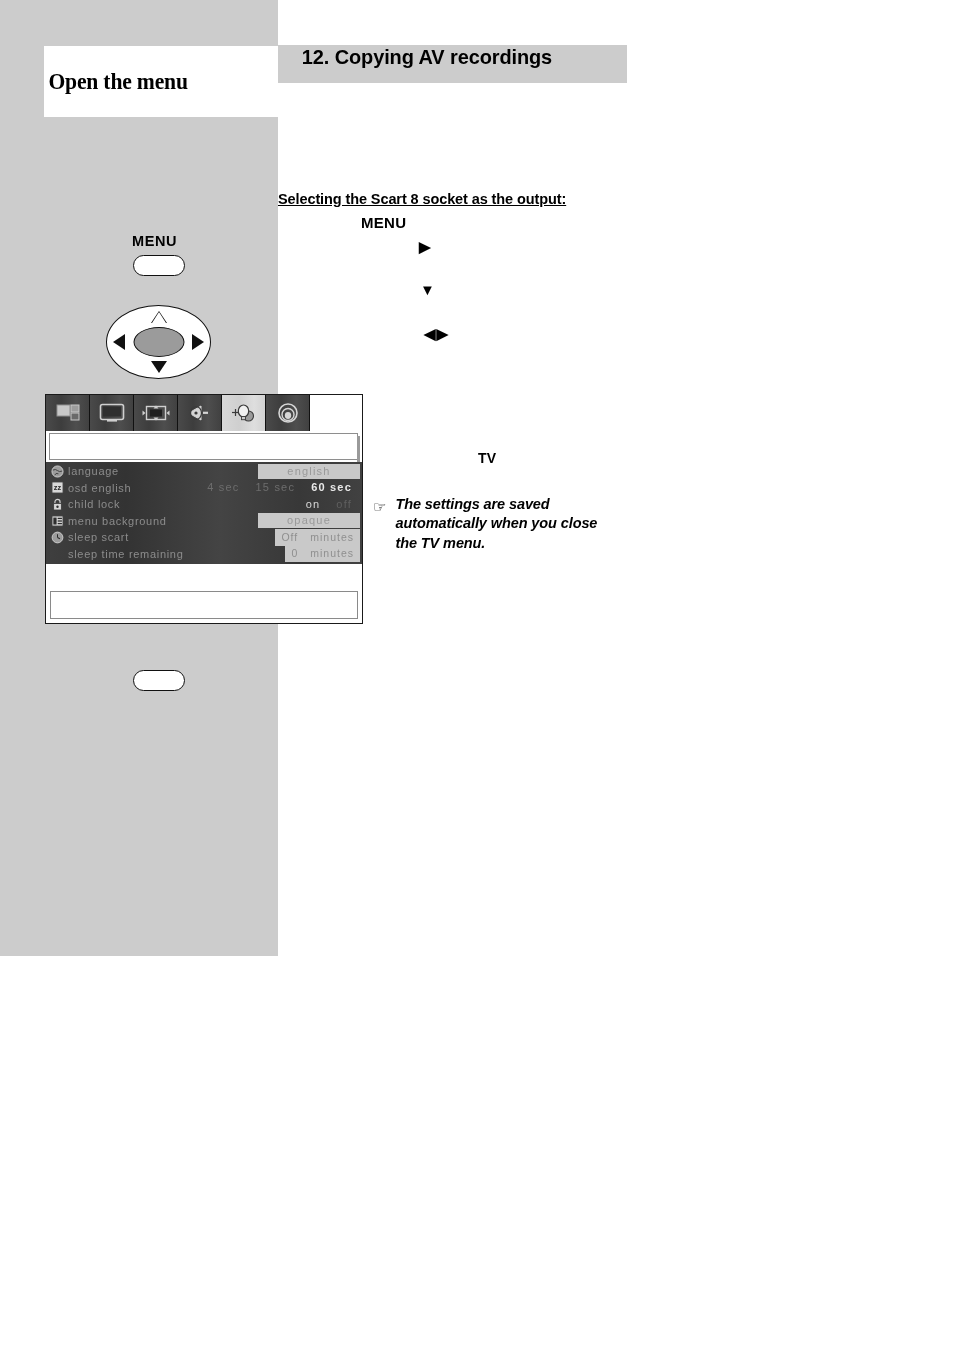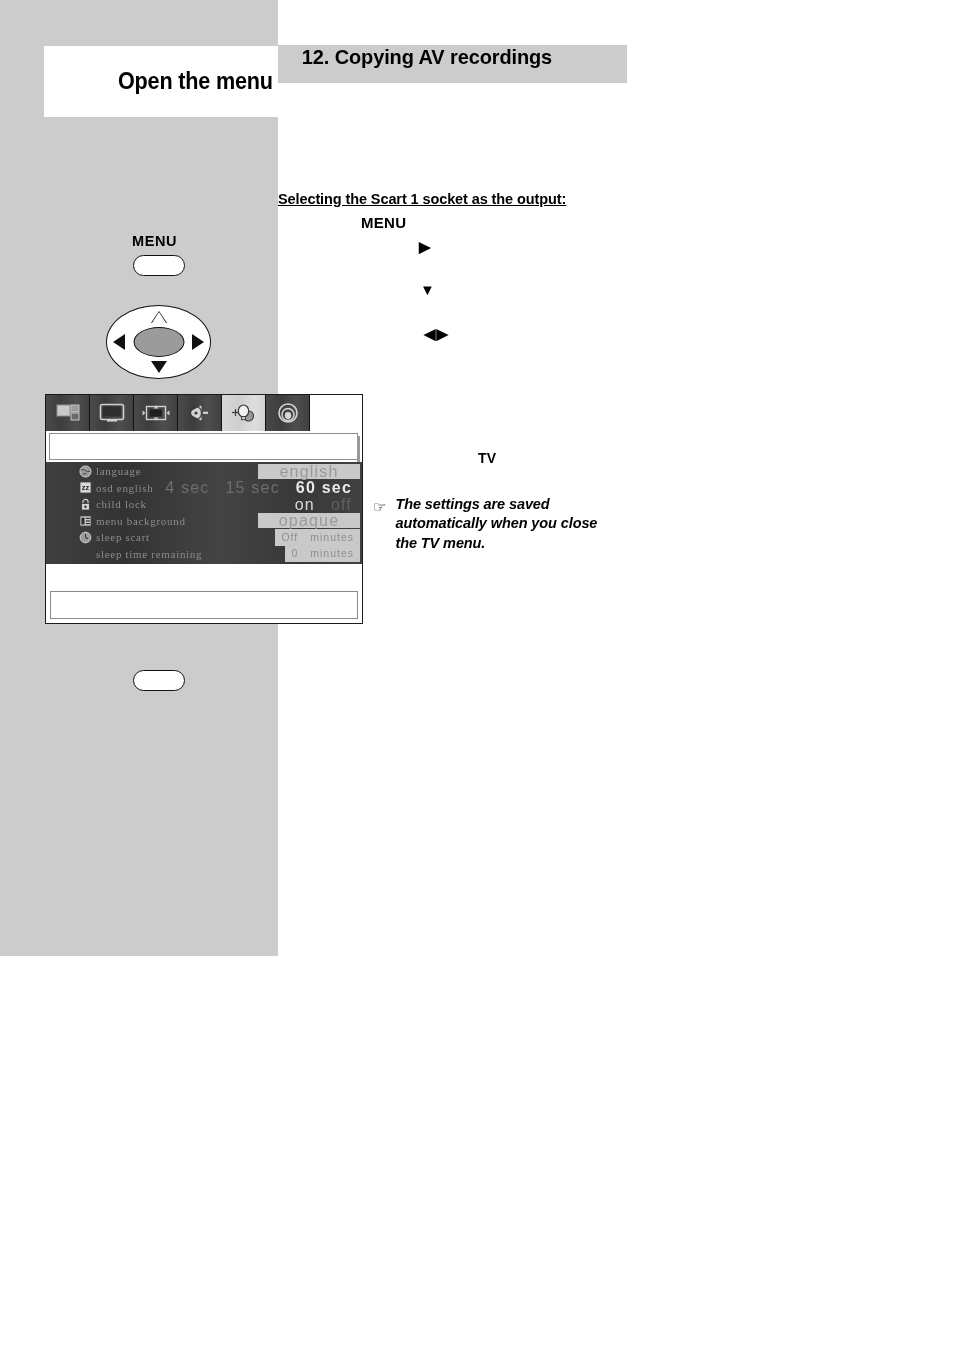--- a/index.html
+++ b/index.html
@@ -27,21 +27,22 @@
 
   .section-title-box {
     position: absolute;
     left: 44px;
     top: 46px;
     width: 234px;
     height: 71px;
     background: #ffffff;
     display: flex;
     align-items: center;
-    justify-content: flex-end;
+    justify-content: flex-start;
+    font-family: Liberation Serif, serif;
   }
   .section-title-box .label {
     font-size: 23px;
     font-weight: bold;
     color: #000000;
     letter-spacing: -0.2px;
     font-style: normal;
     transform: scaleX(0.94);
   }
 
@@ -281,27 +282,26 @@
     height: 16.5px;
     display: flex;
     align-items: center;
   }
   .row-icon {
     width: 22px;
     flex: 0 0 22px;
     display: flex;
     align-items: center;
     justify-content: center;
-    padding-left: 28px;
   }
   .row-label {
     font-size: 11px;
     color: #b9b9b9;
     letter-spacing: 0.7px;
-    font-family: Liberation Serif, serif;
+    font-family: Liberation Sans, sans-serif;
   }
   .osd-row.dim .row-label { color: #8c8c8c; }
   .osd-row.selected .row-label {
     color: #ffffff;
     font-weight: bold;
     letter-spacing: 0.2px;
   }
   .osd-row.selected .sel-bg {
     position: absolute;
     left: 22px;
@@ -317,21 +317,21 @@
     position: absolute;
     right: 2px;
     top: 0;
     height: 100%;
     display: flex;
     align-items: center;
     justify-content: flex-end;
     gap: 0px;
   }
   .val-chip {
-    font-size: 16px;
+    font-size: 11px;
     letter-spacing: 1.2px;
     padding: 1px 8px;
     line-height: 13px;
     text-align: center;
   }
   .val-chip.plate {
     background: #c9c9c9;
     color: #9a9a9a;
     min-width: 86px;
   }
@@ -380,21 +380,21 @@
 <div class="gray-sidebar"></div>
 
 <div class="section-title-box">
   <span class="label">Open the menu</span>
 </div>
 
 <div class="chapter-header">
   <span class="label">12. Copying AV recordings</span>
 </div>
 
-<div class="instr-heading">Selecting the Scart 1 socket as the output:</div>
+<div class="instr-heading">Selecting the Scart 8 socket as the output:</div>
 
 <div class="step step-menu">MENU</div>
 <div class="step step-arrow step-right1">▶</div>
 <div class="step step-arrow step-down">▼</div>
 <div class="step step-arrow step-lr">◀▶</div>
 <div class="step step-tv">TV</div>
 
 <div class="note">
   <span class="hand">☞</span>
   <span class="note-text">The settings are saved automatically when you close the TV menu.</span>

